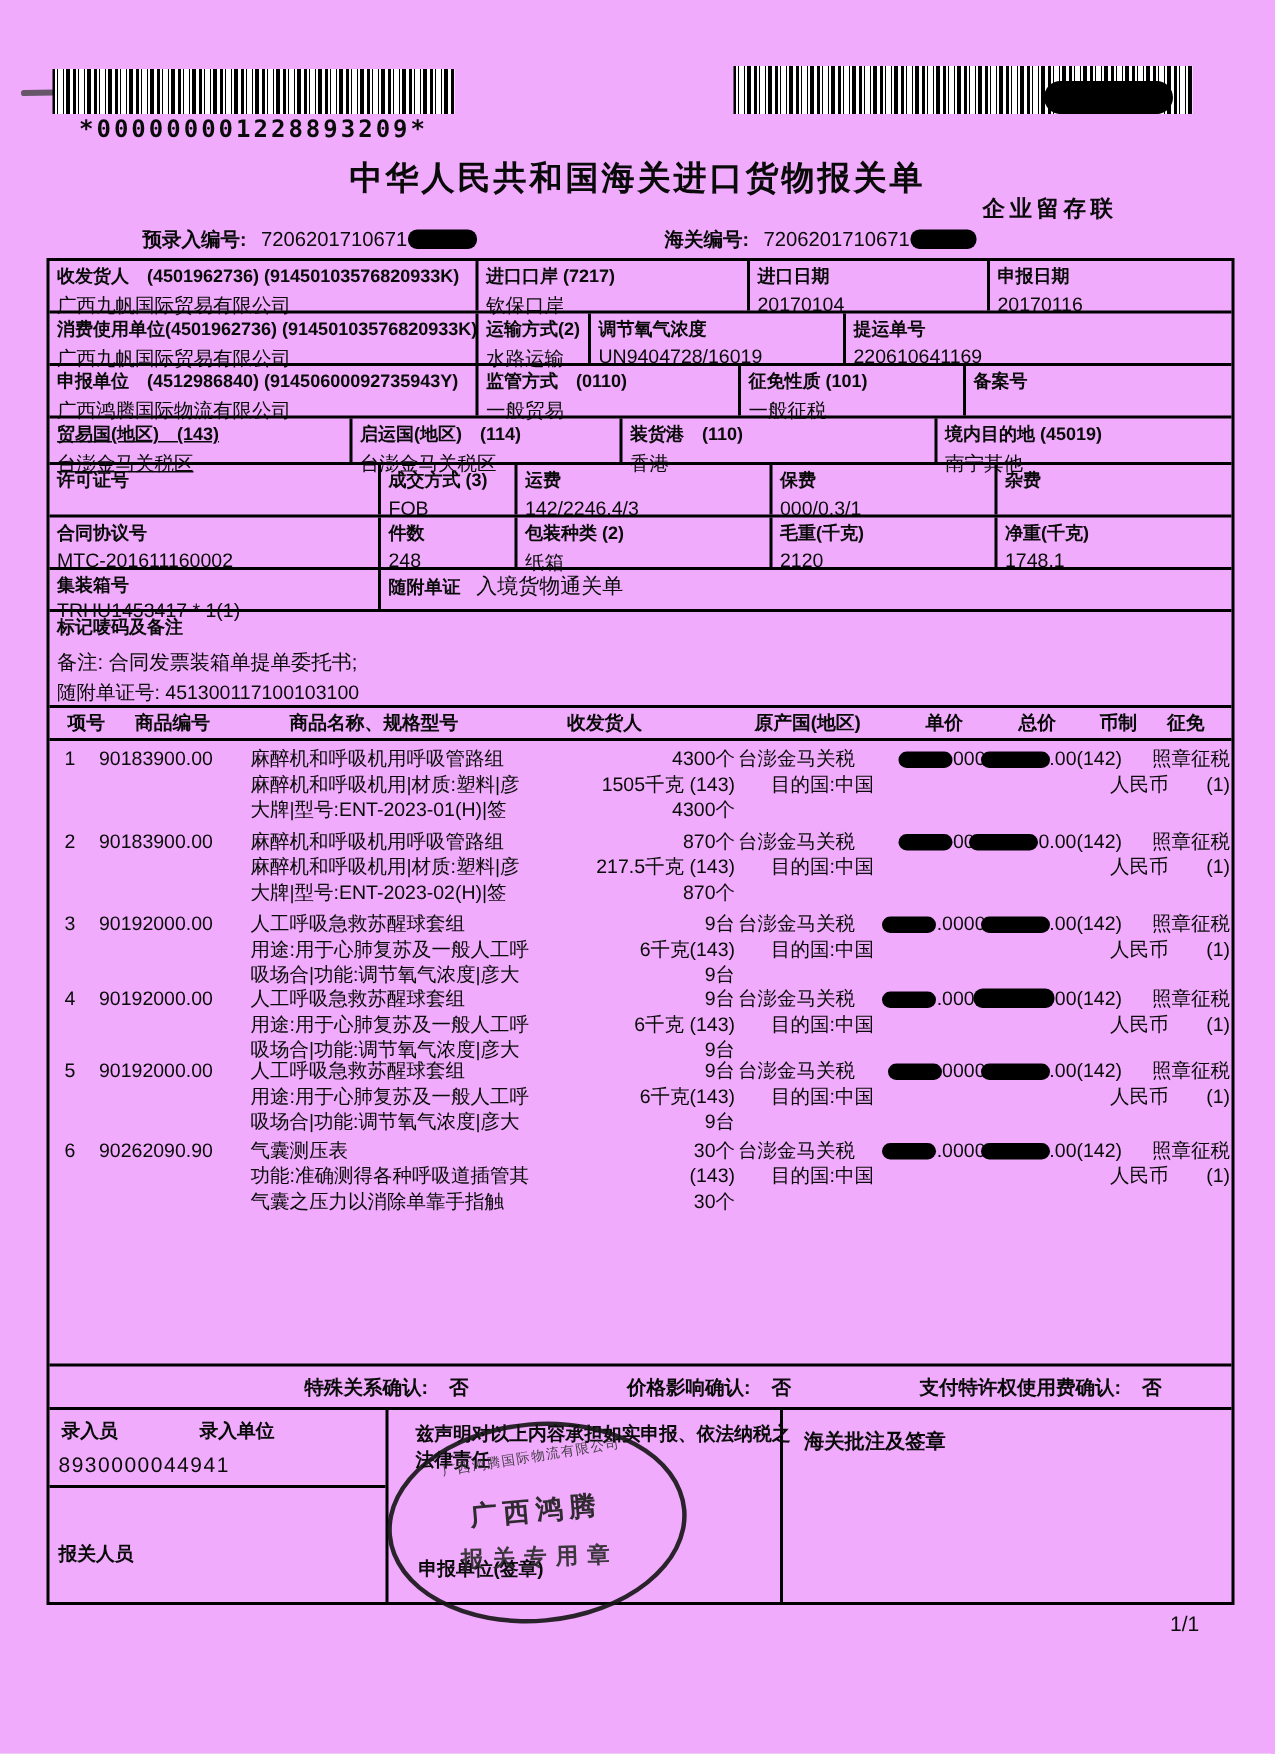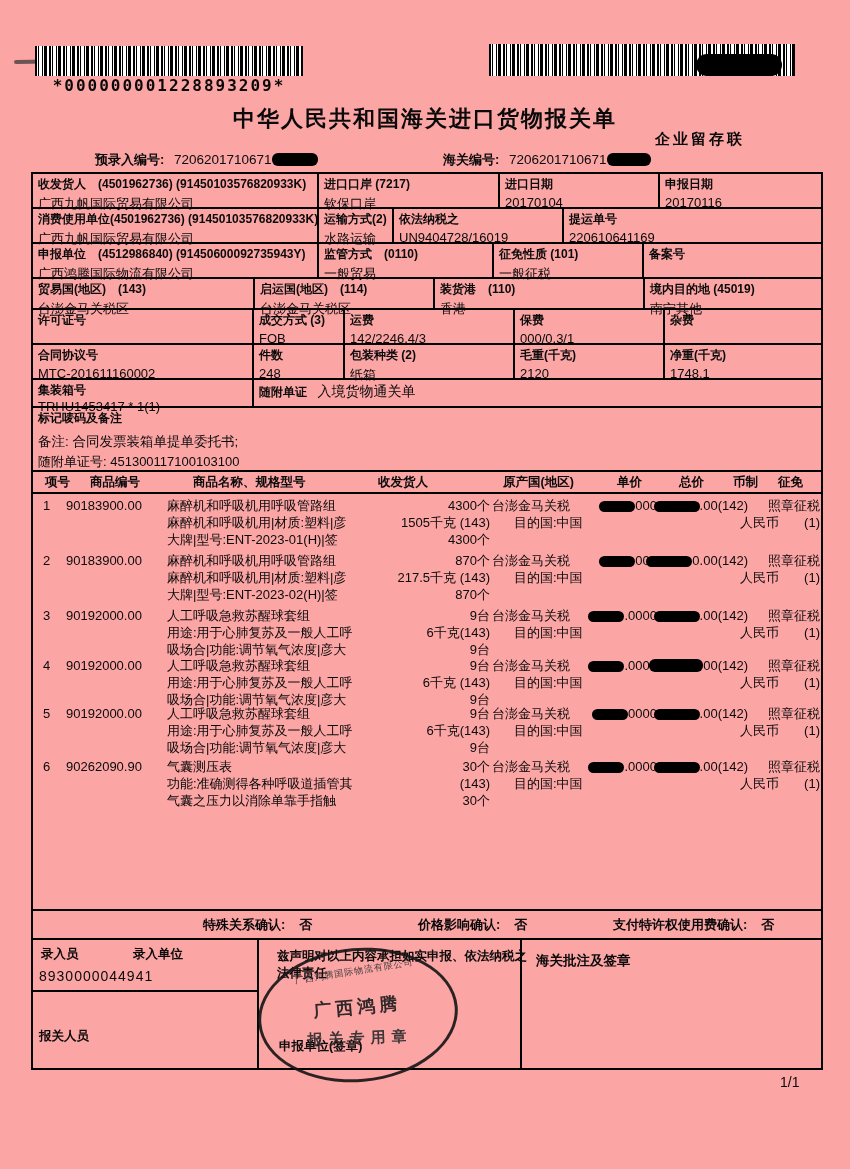--- a/index.html
+++ b/index.html
@@ -1,16 +1,16 @@
 <!DOCTYPE html>
 <html><head>
 <meta charset="utf-8">
 <style>
   html,body{margin:0;padding:0;background:#e8e8e8;}
-  .page{position:relative;width:850px;height:1169px;background:#fca5a5;margin:0 auto;
+  .page{position:relative;width:850px;height:1169px;background:#f0abfc;margin:0 auto;
         font-family:"Liberation Sans","DejaVu Sans",sans-serif;color:#0a0a0a;overflow:hidden;}
   .smudge{position:absolute;background:#3a3a3a;border-radius:2px;}
   
   .bars{position:absolute;background:repeating-linear-gradient(90deg,
       #000 0px,#000 2px,#fff 2px,#fff 3px,#000 3px,#000 4px,#fff 4px,#fff 7px,
       #000 7px,#000 8px,#fff 8px,#fff 9px,#000 9px,#000 12px,#fff 12px,#fff 14px);}
   .bctxt{position:absolute;font-family:"DejaVu Sans Mono","Liberation Mono",monospace;
          font-weight:bold;font-size:16px;letter-spacing:2px;white-space:nowrap;}
   .redact{display:inline-block;background:#000;border-radius:6px;vertical-align:-2px;}
   
@@ -115,21 +115,21 @@
     <div class="row" style="height:35px;">
       <div class="cell" style="width:284px;">
         <div class="lbl">消费使用单位(4501962736)  (91450103576820933K)</div>
         <div class="val">广西九帆国际贸易有限公司</div>
       </div>
       <div class="cell" style="width:75px;">
         <div class="lbl">运输方式(2)</div>
         <div class="val">水路运输</div>
       </div>
       <div class="cell" style="width:170px;">
-        <div class="lbl">依法纳税之</div>
+        <div class="lbl">调节氧气浓度</div>
         <div class="val">UN9404728/16019</div>
       </div>
       <div class="cell" style="width:259px;">
         <div class="lbl">提运单号</div>
         <div class="val">220610641169</div>
       </div>
     </div>
 
     <div class="row" style="height:35px;">
       <div class="cell" style="width:284px;">
@@ -144,21 +144,21 @@
         <div class="lbl">征免性质 (101)</div>
         <div class="val">一般征税</div>
       </div>
       <div class="cell" style="width:179px;">
         <div class="lbl">备案号</div>
         <div class="val"></div>
       </div>
     </div>
 
     <div class="row" style="height:31px;">
-      <div class="cell" style="width:220px;">
+      <div class="cell" style="width:200px;text-decoration:underline;">
         <div class="lbl">贸易国(地区)　(143)</div>
         <div class="val">台澎金马关税区</div>
       </div>
       <div class="cell" style="width:180px;">
         <div class="lbl">启运国(地区)　(114)</div>
         <div class="val">台澎金马关税区</div>
       </div>
       <div class="cell" style="width:210px;">
         <div class="lbl">装货港　(110)</div>
         <div class="val">香港</div>

